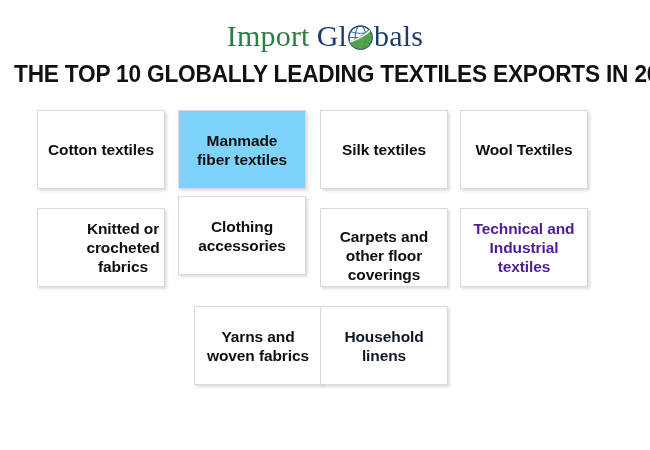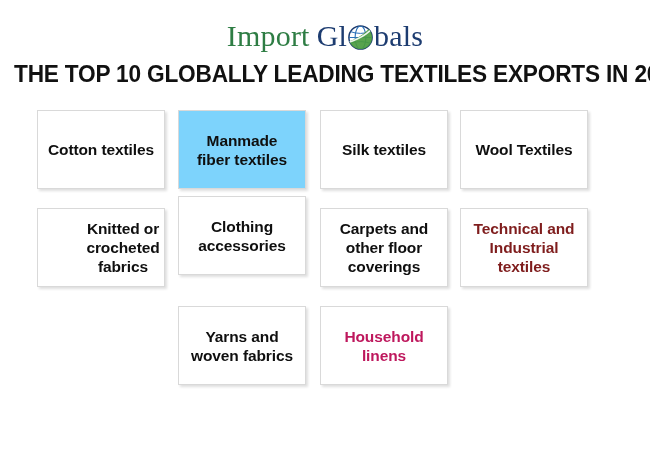--- a/index.html
+++ b/index.html
@@ -146,33 +146,33 @@
       </div>
       <div class="cell" style="left: 37px; top: 208px; width: 128px; height: 79px; background: rgb(255, 255, 255); border-color: rgb(217, 217, 217);">
         <span class="cell-label" style="color: rgb(15, 15, 15); margin-left: 44px;">Knitted or
 crocheted
 fabrics</span>
       </div>
       <div class="cell" style="left: 178px; top: 196px; width: 128px; height: 79px; background: rgb(255, 255, 255); border-color: rgb(217, 217, 217);">
         <span class="cell-label" style="color: rgb(15, 15, 15);">Clothing
 accessories</span>
       </div>
-      <div class="cell" style="left: 320px; top: 208px; width: 128px; height: 79px; background: rgb(255, 255, 255); border-color: rgb(217, 217, 217);">
+      <div class="cell" style="left: 320px; top: 208px; width: 128px; height: 79px; background: rgb(255, 255, 255); border-color: rgb(217, 217, 217); align-items: flex-end;">
         <span class="cell-label" style="color: rgb(15, 15, 15);">Carpets and
 other floor
 coverings</span>
       </div>
       <div class="cell" style="left: 460px; top: 208px; width: 128px; height: 79px; background: rgb(255, 255, 255); border-color: rgb(217, 217, 217);">
-        <span class="cell-label" style="color: #7f1d1d;">Technical and
+        <span class="cell-label" style="color: #4c1d95;">Technical and
 Industrial
 textiles</span>
       </div>
-      <div class="cell" style="left: 178px; top: 306px; width: 128px; height: 79px; background: rgb(255, 255, 255); border-color: rgb(217, 217, 217); justify-content: center;">
+      <div class="cell" style="left: 194px; top: 306px; width: 128px; height: 79px; background: rgb(255, 255, 255); border-color: rgb(217, 217, 217); justify-content: center;">
         <span class="cell-label" style="color: rgb(15, 15, 15);">Yarns and
 woven fabrics</span>
       </div>
       <div class="cell" style="left: 320px; top: 306px; width: 128px; height: 79px; background: rgb(255, 255, 255); border-color: rgb(217, 217, 217);">
-        <span class="cell-label" style="color: #be185d;">Household
+        <span class="cell-label" style="color: #0f172a;">Household
 linens</span>
       </div>
     </div>
 
 </div>
 
 </body></html>

